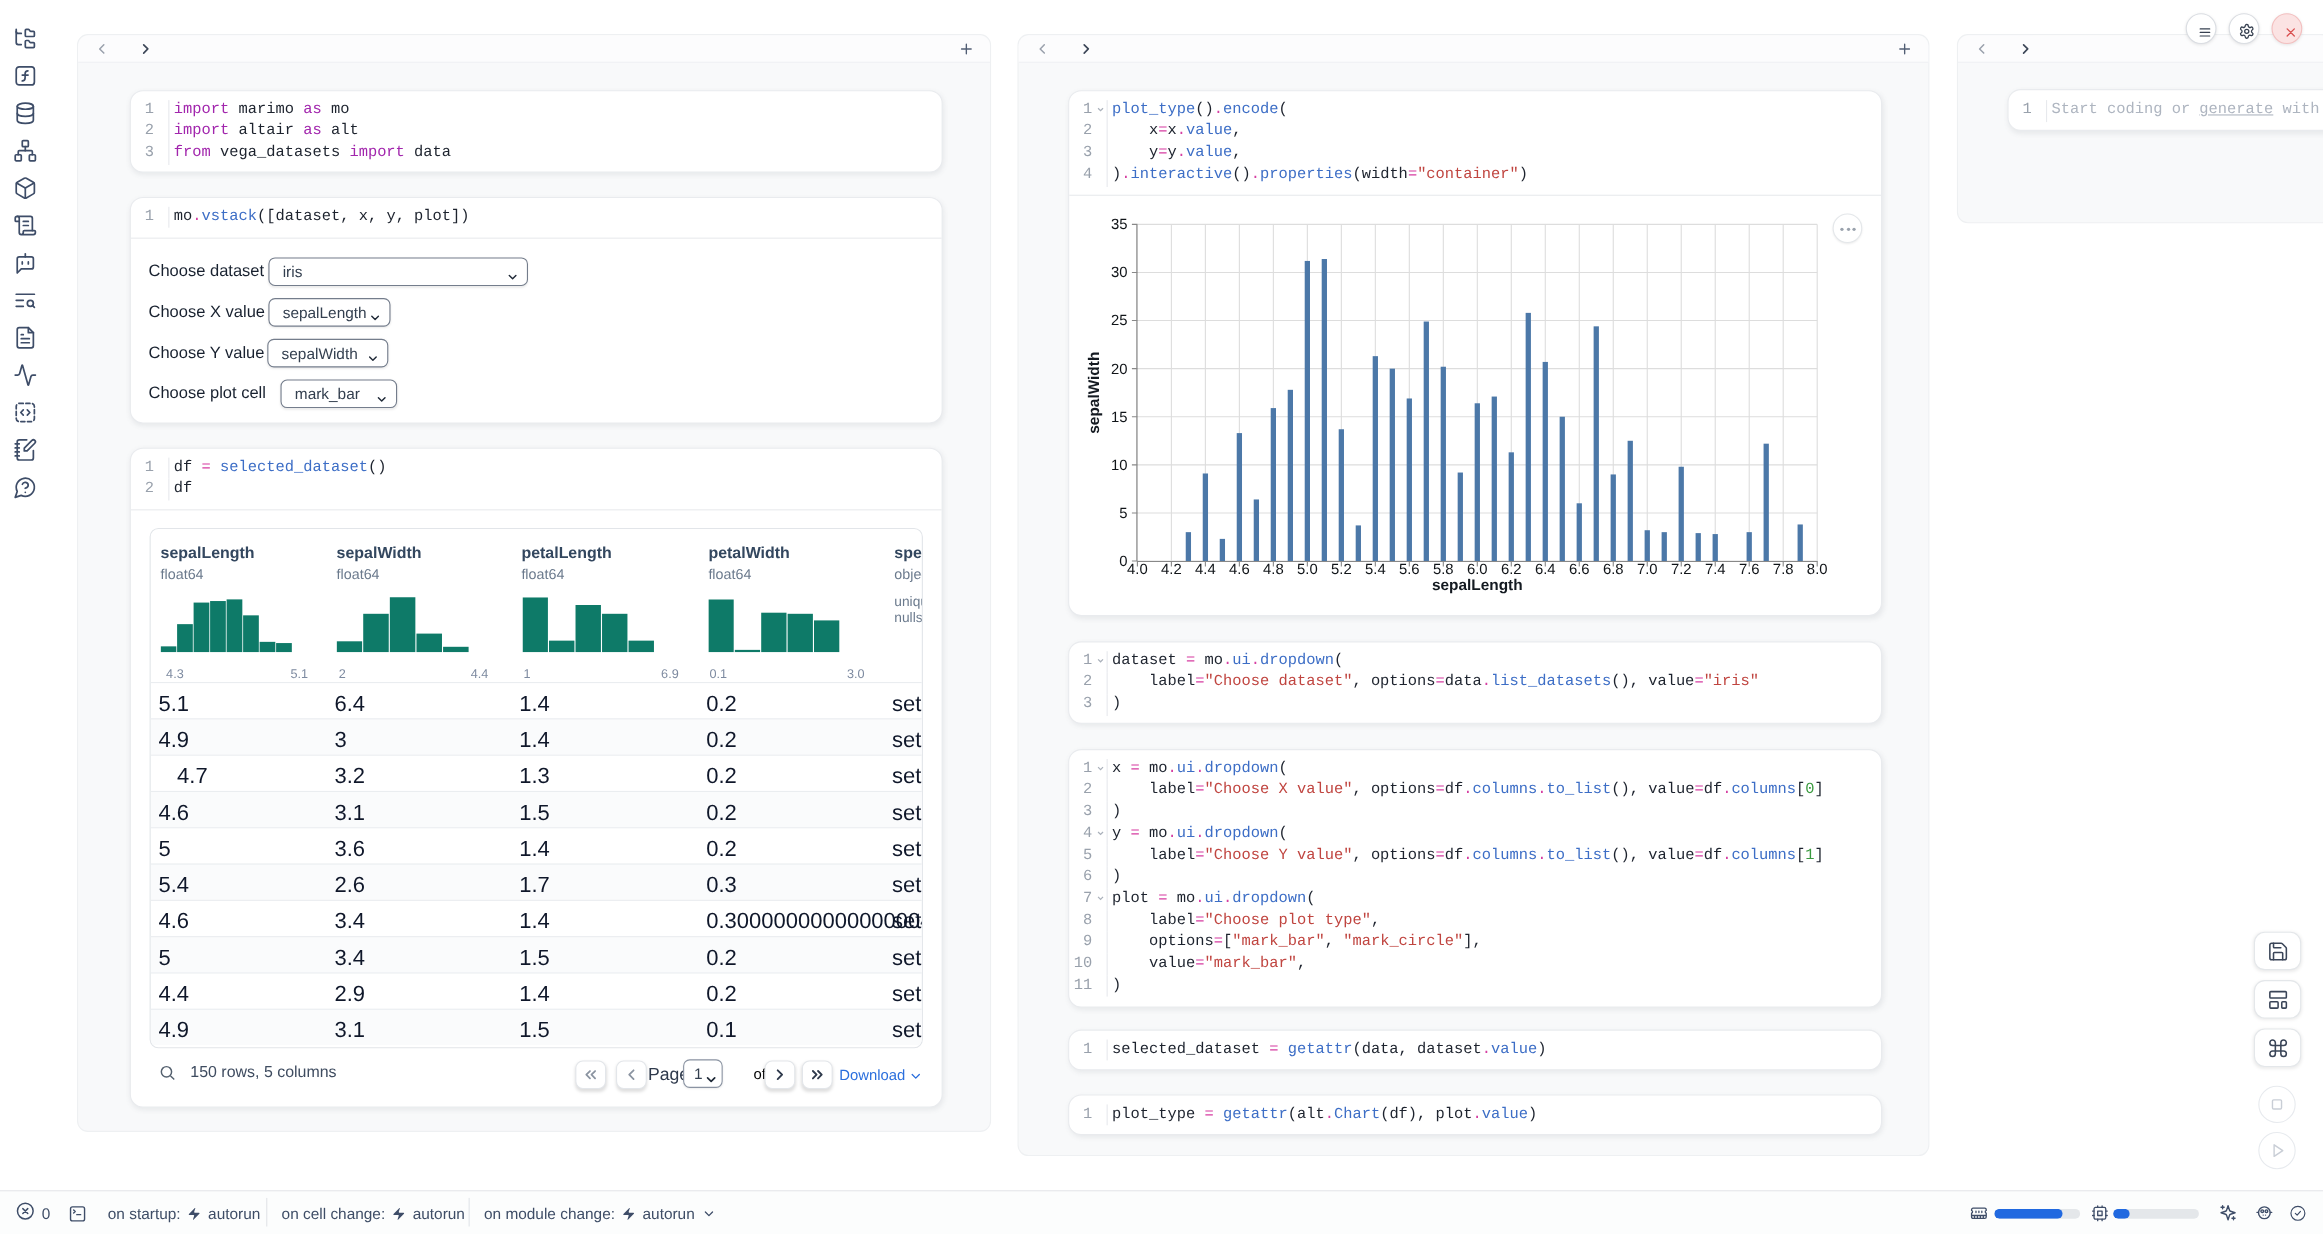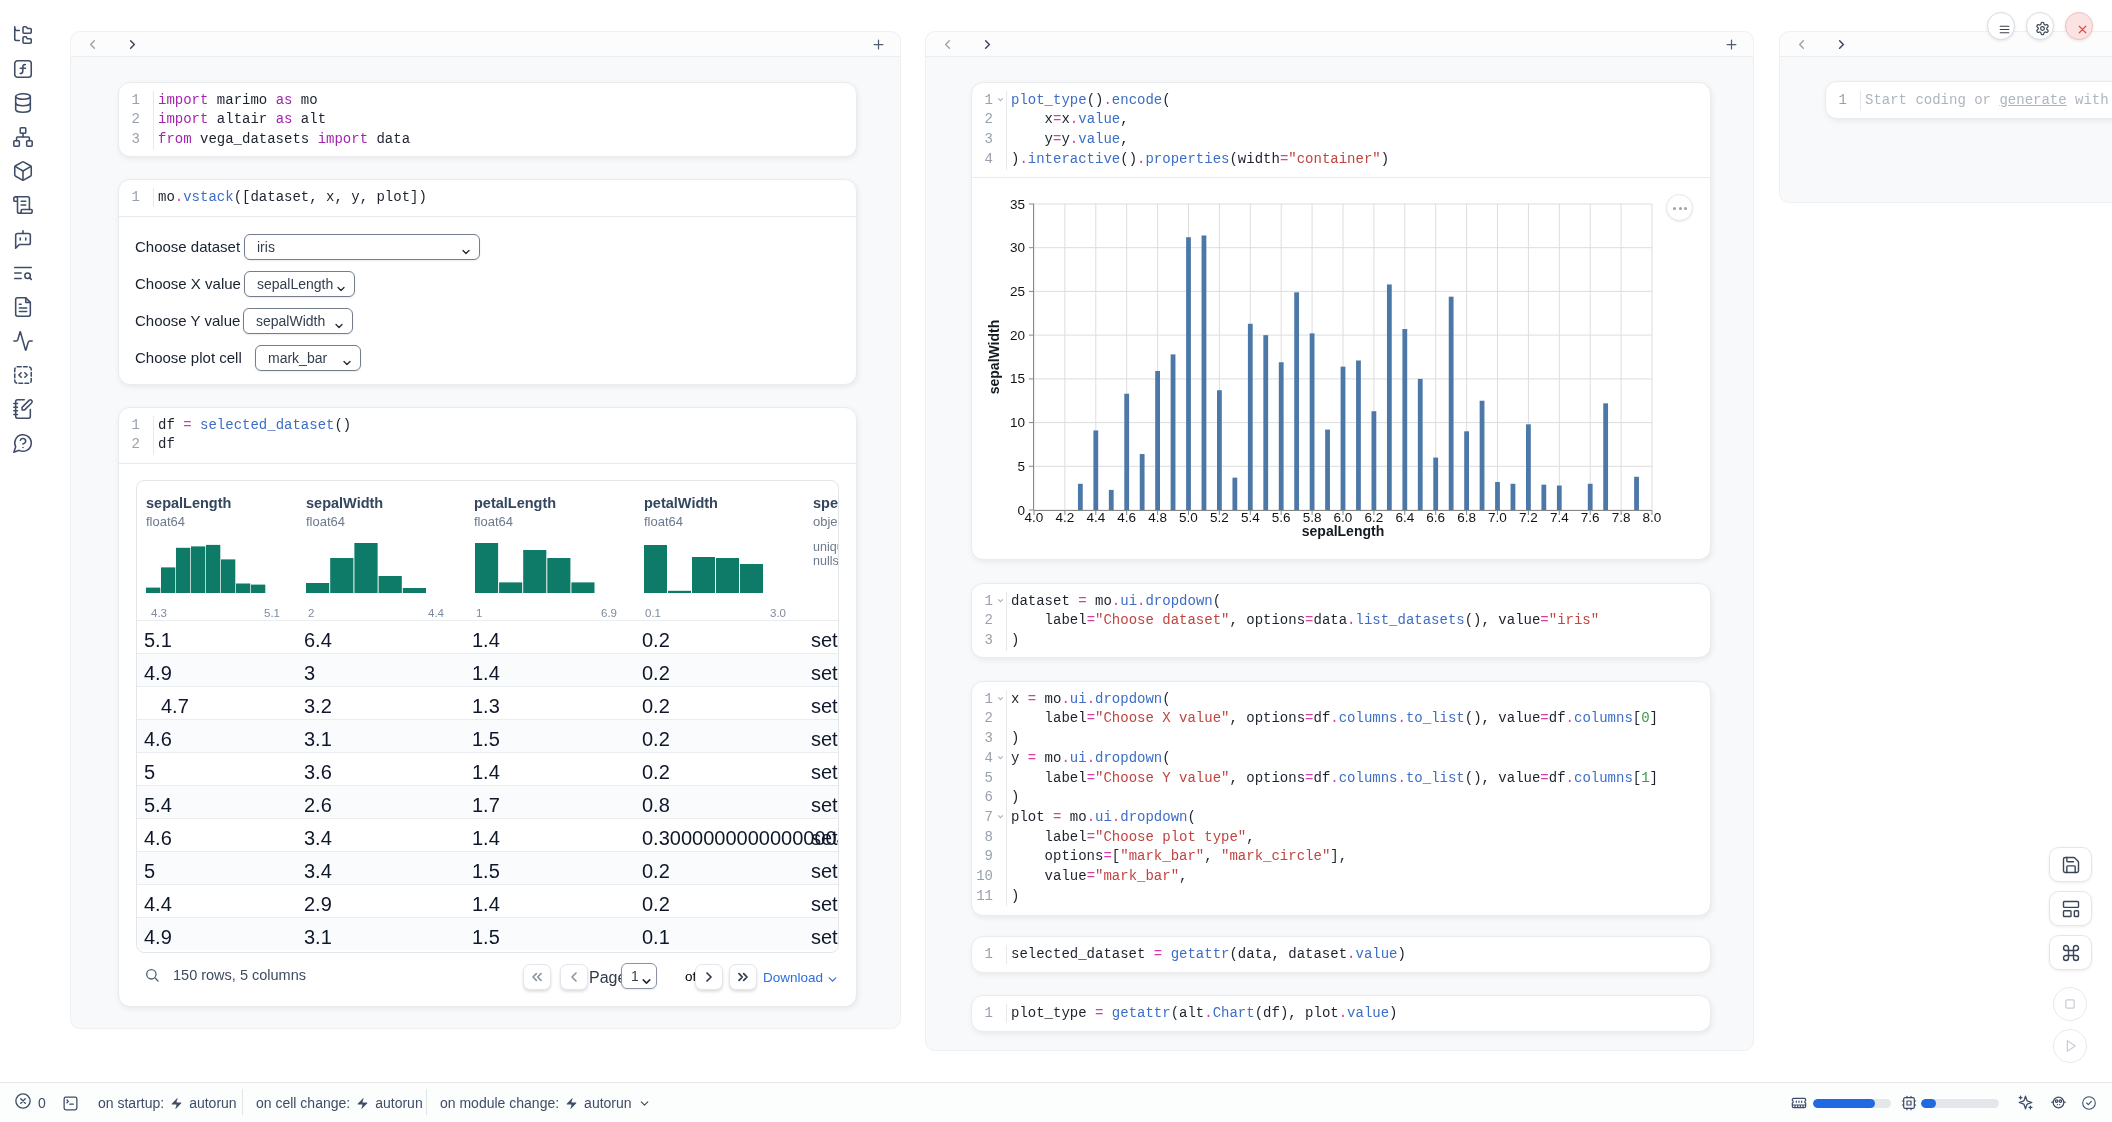--- a/index.html
+++ b/index.html
@@ -221,21 +221,21 @@
             <div class="tv" style="left:7px;top:8px">5</div>
             <div class="tv" style="left:167px;top:8px">3.6</div>
             <div class="tv" style="left:335px;top:8px">1.4</div>
             <div class="tv" style="left:505px;top:8px">0.2</div>
             <div class="tv" style="left:674px;top:8px">setosa</div>
           </div>
           <div class="row rowalt" style="top:303.5px">
             <div class="tv" style="left:7px;top:8px">5.4</div>
             <div class="tv" style="left:167px;top:8px">2.6</div>
             <div class="tv" style="left:335px;top:8px">1.7</div>
-            <div class="tv" style="left:505px;top:8px">0.8</div>
+            <div class="tv" style="left:505px;top:8px">0.3</div>
             <div class="tv" style="left:674px;top:8px">setosa</div>
           </div>
           <div class="row" style="top:336.5px">
             <div class="tv" style="left:7px;top:8px">4.6</div>
             <div class="tv" style="left:167px;top:8px">3.4</div>
             <div class="tv" style="left:335px;top:8px">1.4</div>
             <div class="tv" style="left:505px;top:8px">0.30000000000000004</div>
             <div class="tv" style="left:674px;top:8px">setosa</div>
           </div>
           <div class="row rowalt" style="top:369.5px">

